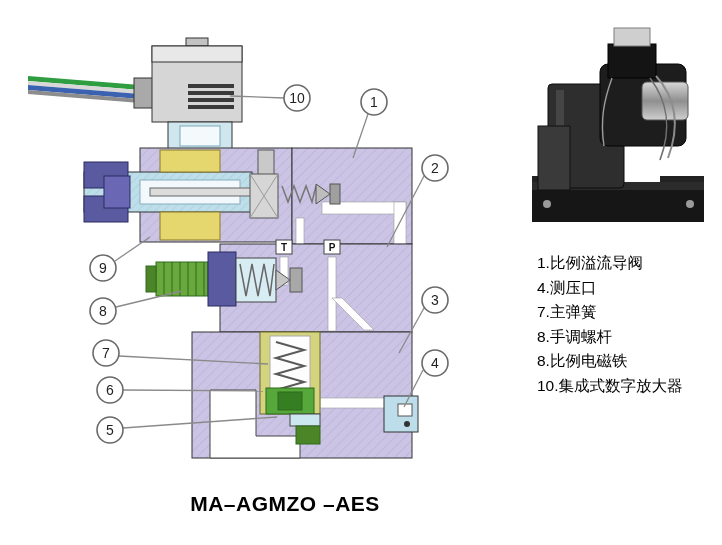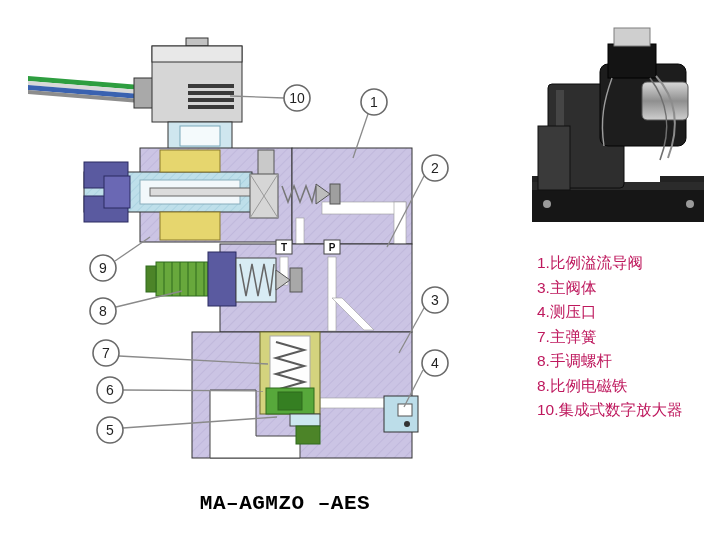--- a/index.html
+++ b/index.html
@@ -6,23 +6,23 @@
   .canvas{position:relative;width:722px;height:545px;background:#ffffff;
           font-family:"Liberation Sans","DejaVu Sans",sans-serif;overflow:hidden;}
   svg.diagram{position:absolute;left:0;top:0;}
   .leader{stroke:#8a8a8a;stroke-width:1.3;}
   .co{fill:#ffffff;stroke:#6a6a6a;stroke-width:1.6;}
   .conum{font-size:14px;fill:#222;text-anchor:middle;font-family:"Liberation Sans",sans-serif;}
   .portbox{fill:#ffffff;stroke:#444;stroke-width:1;}
   .porttxt{font-size:10px;fill:#111;text-anchor:middle;font-family:"Liberation Sans",sans-serif;font-weight:bold;}
   .chan{fill:#ffffff;stroke:#9a9a9a;stroke-width:0.6;}
   .legend{position:absolute;left:537px;top:251px;}
-  .legend-item{font-size:15.5px;line-height:24.5px;color:#be185d;white-space:nowrap;}
+  .legend-item{font-size:15.5px;line-height:24.5px;color:#000000;white-space:nowrap;}
   .title{position:absolute;left:160px;top:492px;width:250px;text-align:center;
-         font-size:21px;font-weight:bold;letter-spacing:0.5px;color:#000;font-family:Liberation Mono, monospace;}
+         font-size:21px;font-weight:bold;letter-spacing:0.5px;color:#000;}
 </style>
 </head>
 <body>
 
 <div class="canvas">
 
   <svg class="diagram" width="722" height="545" viewBox="0 0 722 545">
     <defs>
       <pattern id="hatchLav" width="7" height="7" patternUnits="userSpaceOnUse" patternTransform="rotate(45)">
         <rect width="7" height="7" fill="#cbc4e4"></rect>
@@ -202,21 +202,20 @@
     </g>
     <g>
       <line class="leader" x1="284" y1="98" x2="230" y2="96"></line>
       <circle class="co" cx="297" cy="98" r="13"></circle>
       <text class="conum" x="297" y="103">10</text>
     </g>
   </svg>
 
   <div class="legend">
     <div class="legend-item">1.比例溢流导阀</div>
-    <div class="legend-item">3.主阀体</div>
     <div class="legend-item">4.测压口</div>
     <div class="legend-item">7.主弹簧</div>
     <div class="legend-item">8.手调螺杆</div>
     <div class="legend-item">8.比例电磁铁</div>
     <div class="legend-item">10.集成式数字放大器</div>
   </div>
 
   <div class="title">MA–AGMZO –AES</div>
 
 </div>

